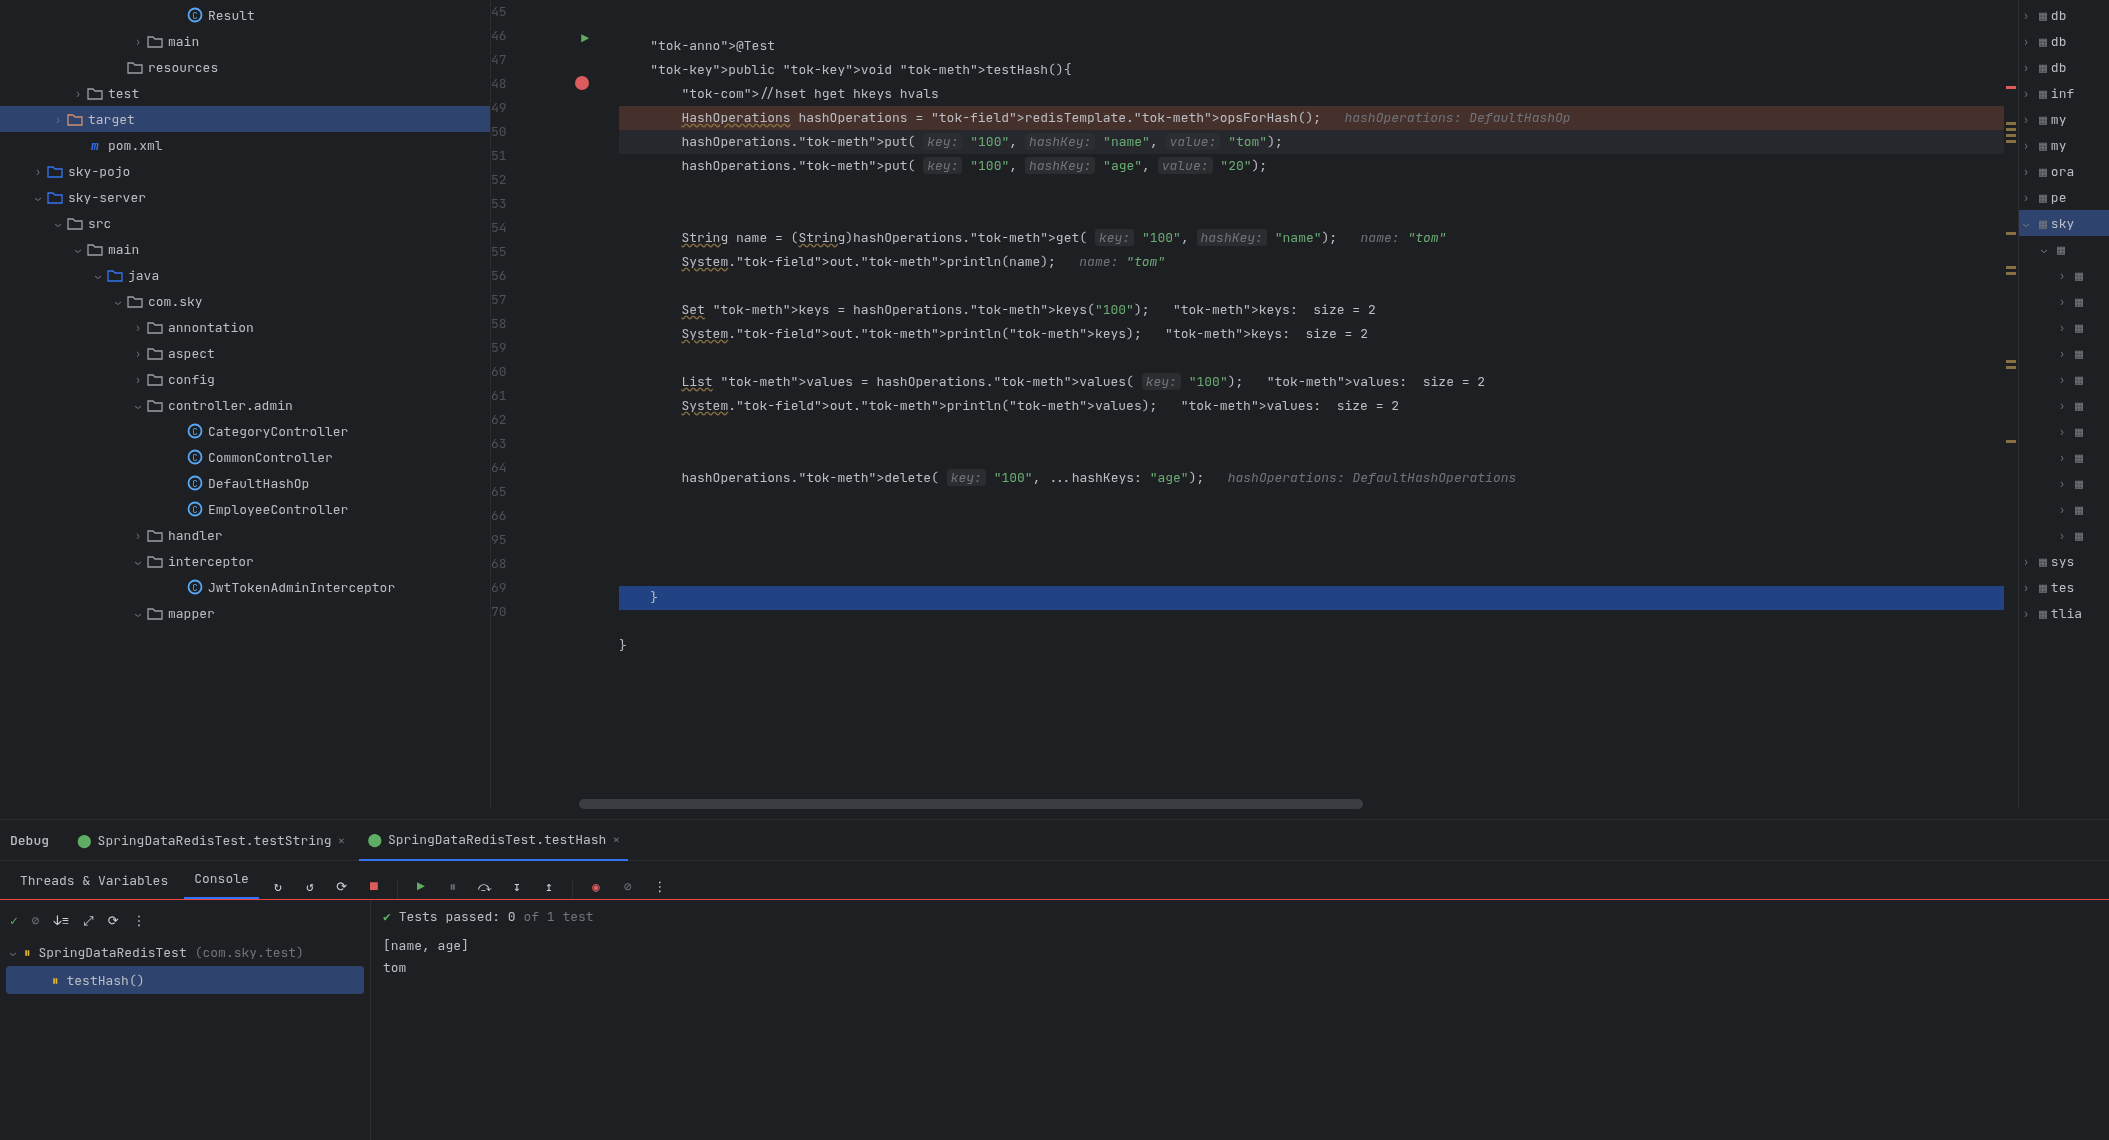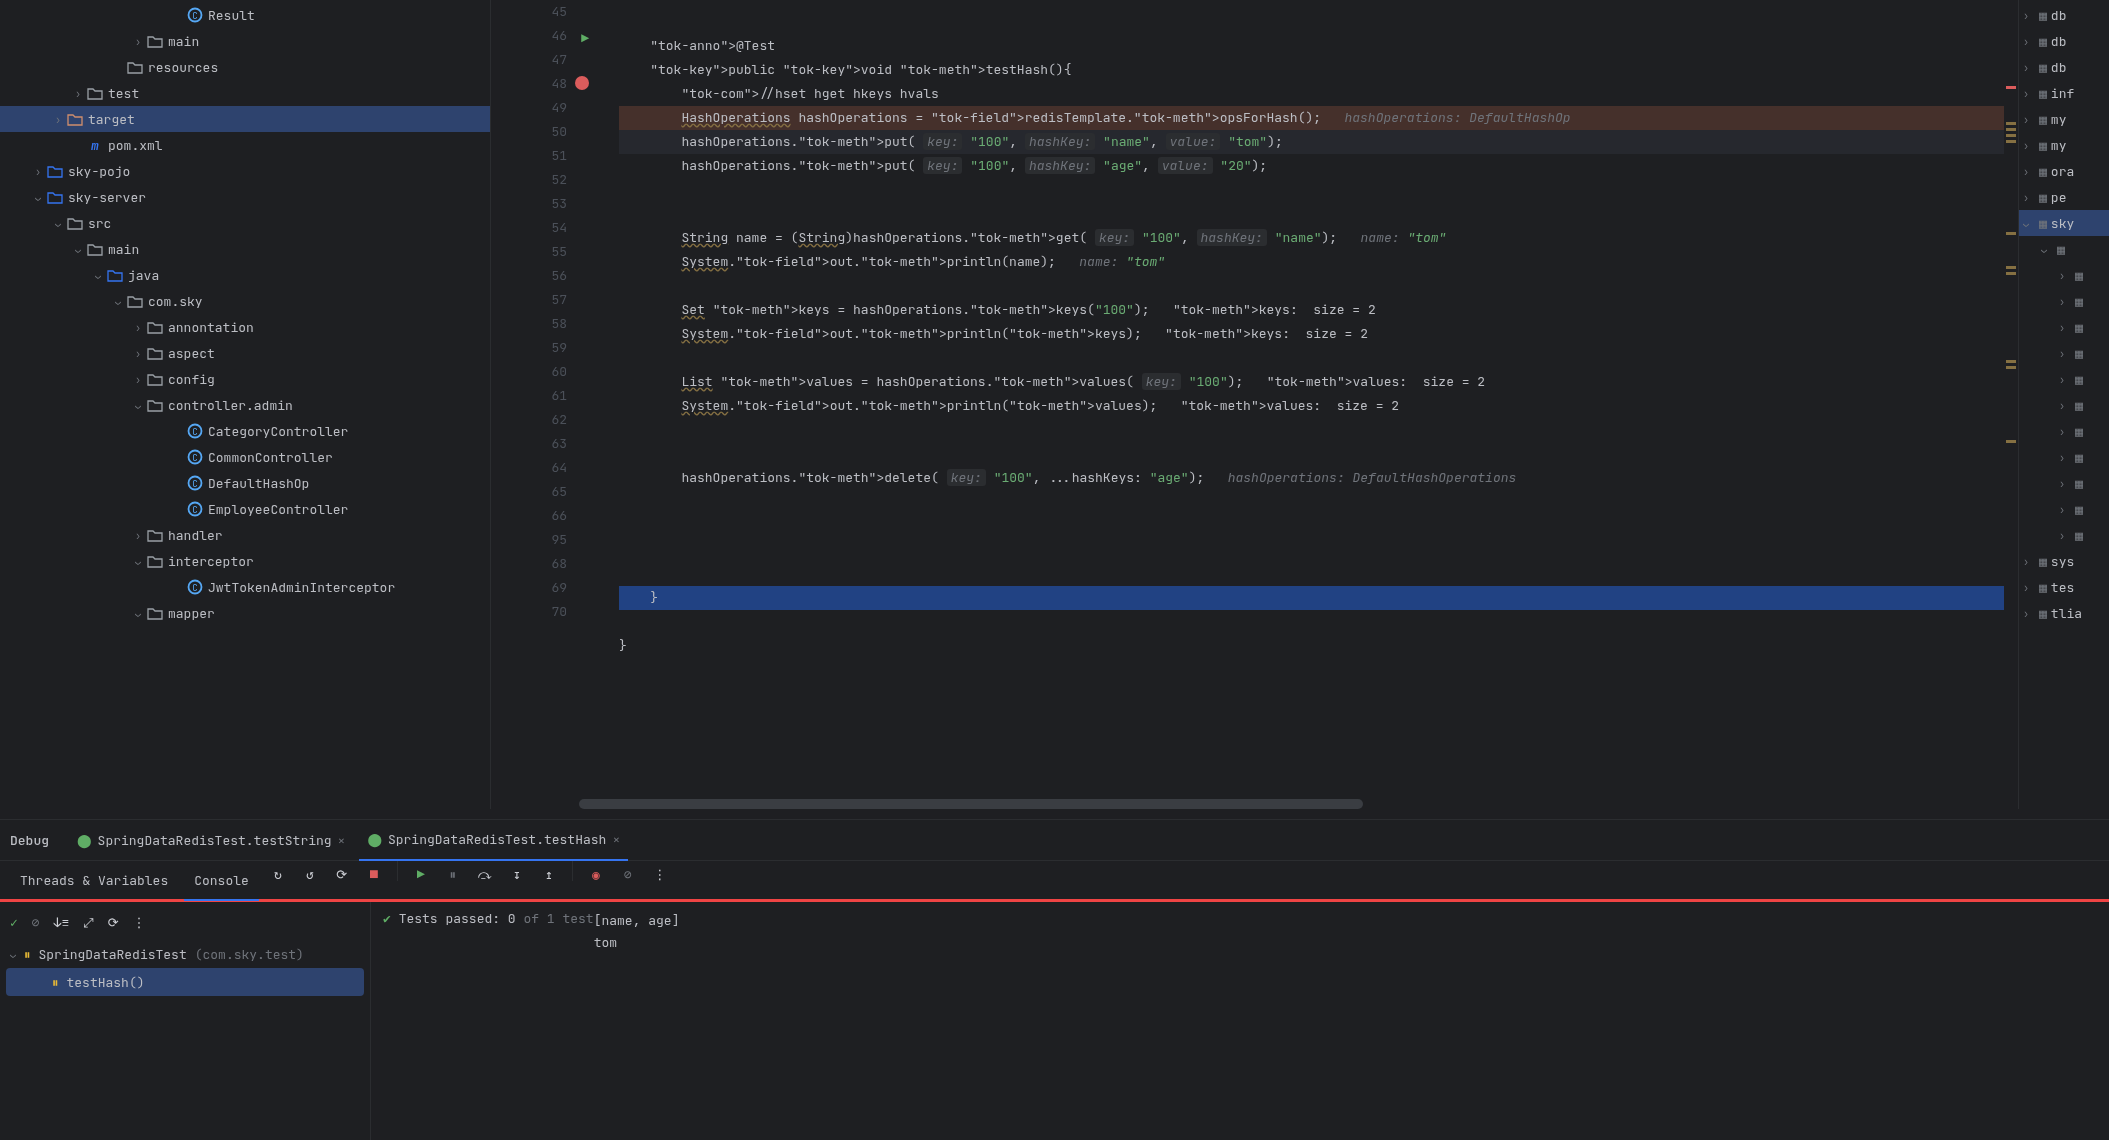--- a/index.html
+++ b/index.html
@@ -63,21 +63,20 @@
     
     .editor {
         flex: 1;
         display: flex;
         background: #1e1f22;
         position: relative;
     }
     .gutter {
         width: 76px;
         background: #1e1f22;
-        text-align: right;
         padding-right: 12px;
         color: #4b5059;
         position: relative;
     }
     .gutter .gline { height: 24px; line-height: 24px; position: relative; }
     .gutter .run-icon {
         position: absolute;
         right: -22px;
         top: 3px;
         color: #5fad65;
@@ -160,22 +159,22 @@
         padding: 0 8px;
         height: 100%;
         gap: 6px;
         color: #bcbec4;
     }
     .debug-tabs .dtab.active { border-bottom: 2px solid #3574f0; }
     .debug-tabs .dtab .close { color: #6f737a; }
     .debug-tool {
         height: 38px;
         display: flex;
-        align-items: flex-start;
-        border-bottom: 3px solid #ef4444;
+        align-items: flex-end;
+        border-bottom: 1px solid #ef4444;
         padding-left: 10px;
         gap: 6px;
     }
     .debug-tool .ttab { padding: 0 10px; height: 100%; display:flex; align-items:center; color:#bcbec4; }
     .debug-tool .ttab.active { border-bottom: 2px solid #3574f0; }
     .debug-tool .sep { width: 1px; height: 20px; background: #2b2d30; margin: 0 4px; }
     .debug-tool .ibtn {
         width: 26px;
         height: 26px;
         display: inline-flex;
@@ -201,21 +200,21 @@
         align-items: center;
         padding-left: 10px;
         gap: 8px;
     }
     .debug-left .lrow.icons { gap: 14px; padding-bottom: 4px; }
     .debug-left .lrow.selected { background: #2e436e; margin: 0 6px; border-radius: 4px; }
     .debug-right {
         flex: 1;
         padding: 8px 12px;
         display: flex;
-        flex-direction: row;
+        flex-direction: column;
     }
     .debug-right .hdr { color: #bcbec4; margin-bottom: 10px; }
     .debug-right .hdr .dim { color: #6f737a; }
     .debug-right .out { color: #bcbec4; line-height: 22px; font-family: inherit; }
     .hscr {
         position: absolute;
         bottom: 0;
         left: 0;
         right: 0;
         height: 10px;

